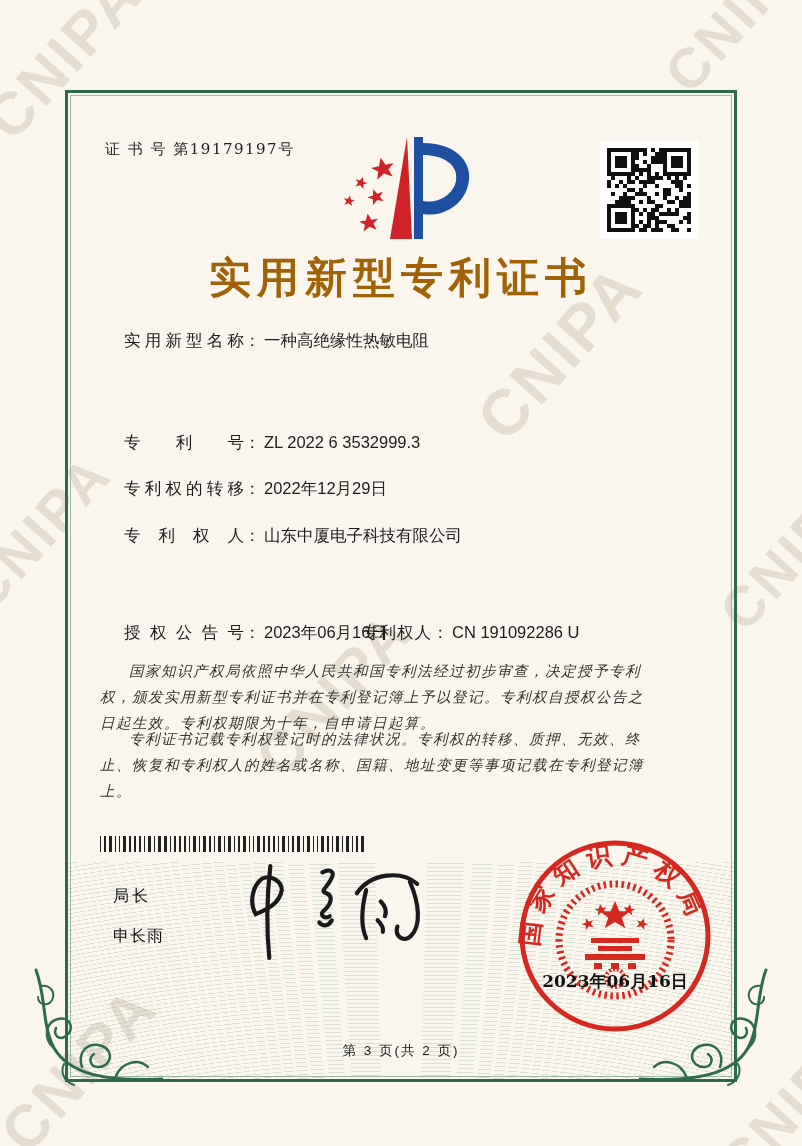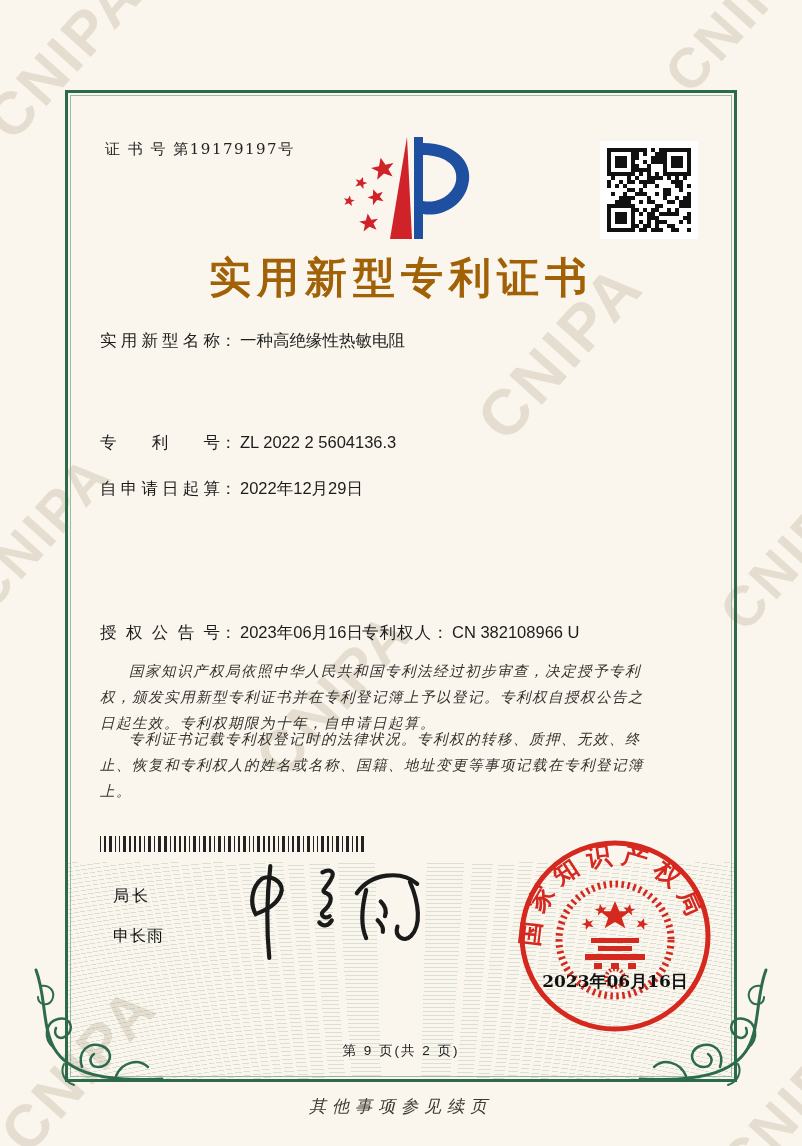--- a/index.html
+++ b/index.html
@@ -14,21 +14,21 @@
           rgba(100,145,110,0.22) 0 1.5px, rgba(255,255,255,0) 1.5px 8px);}
   .certno{position:absolute;left:105px;top:140px;font-family:"DejaVu Serif","Liberation Serif",serif;
           font-size:15px;letter-spacing:1.5px;color:#222;z-index:3;}
   .logo{position:absolute;left:328px;top:133px;z-index:3;}
   .qr-wrap{position:absolute;left:600px;top:141px;background:#fff;padding:7px;z-index:3;}
   .qr{display:grid;grid-template-columns:repeat(21,4px);grid-auto-rows:4px;}
   .title{position:absolute;left:0;top:250px;width:802px;text-align:center;z-index:3;
          font-family:"DejaVu Serif","Liberation Serif",serif;font-weight:bold;font-size:42px;
          letter-spacing:6px;color:#a16207;}
   .frow{position:absolute;left:100px;font-size:16.5px;color:#1c1c1c;z-index:3;line-height:24px;}
-  .flabel{display:inline-block;width:120px;text-align:justify;text-align-last:justify;vertical-align:top;}
+  .flabel{display:inline-block;width:120px;text-align:justify;text-align-last:justify;vertical-align:top;margin-left:24px;}
   .fcolon{display:inline-block;width:20px;vertical-align:top;text-align:left;}
   .fvalue{display:inline-block;max-width:445px;vertical-align:top;}
   .pair2{position:absolute;left:262px;top:0;white-space:nowrap;}
   .pair2 .flabel2{letter-spacing:1px;}
   .para{position:absolute;left:100px;width:548px;z-index:3;color:#35322e;
         font-family:"DejaVu Serif","Liberation Serif",serif;font-style:italic;
         font-size:14.5px;line-height:26px;letter-spacing:1.5px;text-indent:2em;}
   .barcode{position:absolute;left:100px;top:836px;height:16px;z-index:3;white-space:nowrap;}
   .signer{position:absolute;left:113px;z-index:4;font-size:16px;letter-spacing:3px;color:#111;}
   .sig{position:absolute;left:232px;top:862px;z-index:4;}
@@ -525,29 +525,32 @@
         <div style="background: rgb(17, 17, 17);"></div>
       </div>
   </div>
 
   <div class="title">实用新型专利证书</div>
 
   <div class="frow" style="top:328px;">
     <span class="flabel">实用新型名称</span><span class="fcolon">：</span><span class="fvalue">一种高绝缘性热敏电阻</span>
   </div>
   <div class="frow" style="top:430px;">
-    <span class="flabel">专利号</span><span class="fcolon">：</span><span class="fvalue">ZL 2022 2 5604136.3</span>
+    <span class="flabel">专利号</span><span class="fcolon">：</span><span class="fvalue">ZL 2022 6 3532999.3</span>
   </div>
   <div class="frow" style="top:476px;">
-    <span class="flabel">自申请日起算</span><span class="fcolon">：</span><span class="fvalue">2022年12月29日</span>
+    <span class="flabel">专利权的转移</span><span class="fcolon">：</span><span class="fvalue">2022年12月29日</span>
+  </div>
+  <div class="frow" style="top:523px;">
+    <span class="flabel">专利权人</span><span class="fcolon">：</span><span class="fvalue">山东中厦电子科技有限公司</span>
   </div>
   <div class="frow" style="top:620px;">
     <span class="flabel">授权公告号</span><span class="fcolon">：</span><span class="fvalue">2023年06月16日</span>
     <span class="pair2">
-      <span class="flabel2">专利权人</span><span class="fcolon">：</span><span>CN 382108966 U</span>
+      <span class="flabel2">专利权人</span><span class="fcolon">：</span><span>CN 191092286 U</span>
     </span>
   </div>
 
   <div class="para" style="top:726px;">专利证书记载专利权登记时的法律状况。专利权的转移、质押、无效、终止、恢复和专利权人的姓名或名称、国籍、地址变更等事项记载在专利登记簿上。</div>
   <div class="para" style="top:658px;">国家知识产权局依照中华人民共和国专利法经过初步审查，决定授予专利权，颁发实用新型专利证书并在专利登记簿上予以登记。专利权自授权公告之日起生效。专利权期限为十年，自申请日起算。</div>
 
   <div class="barcode"><span style="display: inline-block; width: 1.4px; height: 16px; background: rgb(34, 34, 34); margin-right: 3px; vertical-align: top;"></span><span style="display: inline-block; width: 1.4px; height: 16px; background: rgb(34, 34, 34); margin-right: 3px; vertical-align: top;"></span><span style="display: inline-block; width: 2.8px; height: 16px; background: rgb(34, 34, 34); margin-right: 3px; vertical-align: top;"></span><span style="display: inline-block; width: 1.4px; height: 16px; background: rgb(34, 34, 34); margin-right: 3px; vertical-align: top;"></span><span style="display: inline-block; width: 1.4px; height: 16px; background: rgb(34, 34, 34); margin-right: 3px; vertical-align: top;"></span><span style="display: inline-block; width: 2.8px; height: 16px; background: rgb(34, 34, 34); margin-right: 3px; vertical-align: top;"></span><span style="display: inline-block; width: 1.4px; height: 16px; background: rgb(34, 34, 34); margin-right: 3px; vertical-align: top;"></span><span style="display: inline-block; width: 2.8px; height: 16px; background: rgb(34, 34, 34); margin-right: 3px; vertical-align: top;"></span><span style="display: inline-block; width: 1.4px; height: 16px; background: rgb(34, 34, 34); margin-right: 3px; vertical-align: top;"></span><span style="display: inline-block; width: 1.4px; height: 16px; background: rgb(34, 34, 34); margin-right: 3px; vertical-align: top;"></span><span style="display: inline-block; width: 2.8px; height: 16px; background: rgb(34, 34, 34); margin-right: 3px; vertical-align: top;"></span><span style="display: inline-block; width: 1.4px; height: 16px; background: rgb(34, 34, 34); margin-right: 3px; vertical-align: top;"></span><span style="display: inline-block; width: 2.8px; height: 16px; background: rgb(34, 34, 34); margin-right: 3px; vertical-align: top;"></span><span style="display: inline-block; width: 2.8px; height: 16px; background: rgb(34, 34, 34); margin-right: 3px; vertical-align: top;"></span><span style="display: inline-block; width: 1.4px; height: 16px; background: rgb(34, 34, 34); margin-right: 3px; vertical-align: top;"></span><span style="display: inline-block; width: 1.4px; height: 16px; background: rgb(34, 34, 34); margin-right: 3px; vertical-align: top;"></span><span style="display: inline-block; width: 2.8px; height: 16px; background: rgb(34, 34, 34); margin-right: 3px; vertical-align: top;"></span><span style="display: inline-block; width: 1.4px; height: 16px; background: rgb(34, 34, 34); margin-right: 3px; vertical-align: top;"></span><span style="display: inline-block; width: 1.4px; height: 16px; background: rgb(34, 34, 34); margin-right: 3px; vertical-align: top;"></span><span style="display: inline-block; width: 2.8px; height: 16px; background: rgb(34, 34, 34); margin-right: 3px; vertical-align: top;"></span><span style="display: inline-block; width: 1.4px; height: 16px; background: rgb(34, 34, 34); margin-right: 3px; vertical-align: top;"></span><span style="display: inline-block; width: 2.8px; height: 16px; background: rgb(34, 34, 34); margin-right: 3px; vertical-align: top;"></span><span style="display: inline-block; width: 1.4px; height: 16px; background: rgb(34, 34, 34); margin-right: 3px; vertical-align: top;"></span><span style="display: inline-block; width: 1.4px; height: 16px; background: rgb(34, 34, 34); margin-right: 3px; vertical-align: top;"></span><span style="display: inline-block; width: 2.8px; height: 16px; background: rgb(34, 34, 34); margin-right: 3px; vertical-align: top;"></span><span style="display: inline-block; width: 1.4px; height: 16px; background: rgb(34, 34, 34); margin-right: 3px; vertical-align: top;"></span><span style="display: inline-block; width: 2.8px; height: 16px; background: rgb(34, 34, 34); margin-right: 3px; vertical-align: top;"></span><span style="display: inline-block; width: 1.4px; height: 16px; background: rgb(34, 34, 34); margin-right: 3px; vertical-align: top;"></span><span style="display: inline-block; width: 1.4px; height: 16px; background: rgb(34, 34, 34); margin-right: 3px; vertical-align: top;"></span><span style="display: inline-block; width: 2.8px; height: 16px; background: rgb(34, 34, 34); margin-right: 3px; vertical-align: top;"></span><span style="display: inline-block; width: 1.4px; height: 16px; background: rgb(34, 34, 34); margin-right: 3px; vertical-align: top;"></span><span style="display: inline-block; width: 1.4px; height: 16px; background: rgb(34, 34, 34); margin-right: 3px; vertical-align: top;"></span><span style="display: inline-block; width: 2.8px; height: 16px; background: rgb(34, 34, 34); margin-right: 3px; vertical-align: top;"></span><span style="display: inline-block; width: 1.4px; height: 16px; background: rgb(34, 34, 34); margin-right: 3px; vertical-align: top;"></span><span style="display: inline-block; width: 2.8px; height: 16px; background: rgb(34, 34, 34); margin-right: 3px; vertical-align: top;"></span><span style="display: inline-block; width: 1.4px; height: 16px; background: rgb(34, 34, 34); margin-right: 3px; vertical-align: top;"></span><span style="display: inline-block; width: 1.4px; height: 16px; background: rgb(34, 34, 34); margin-right: 3px; vertical-align: top;"></span><span style="display: inline-block; width: 2.8px; height: 16px; background: rgb(34, 34, 34); margin-right: 3px; vertical-align: top;"></span><span style="display: inline-block; width: 1.4px; height: 16px; background: rgb(34, 34, 34); margin-right: 3px; vertical-align: top;"></span><span style="display: inline-block; width: 1.4px; height: 16px; background: rgb(34, 34, 34); margin-right: 3px; vertical-align: top;"></span><span style="display: inline-block; width: 2.8px; height: 16px; background: rgb(34, 34, 34); margin-right: 3px; vertical-align: top;"></span><span style="display: inline-block; width: 1.4px; height: 16px; background: rgb(34, 34, 34); margin-right: 3px; vertical-align: top;"></span><span style="display: inline-block; width: 2.8px; height: 16px; background: rgb(34, 34, 34); margin-right: 3px; vertical-align: top;"></span><span style="display: inline-block; width: 1.4px; height: 16px; background: rgb(34, 34, 34); margin-right: 3px; vertical-align: top;"></span><span style="display: inline-block; width: 1.4px; height: 16px; background: rgb(34, 34, 34); margin-right: 3px; vertical-align: top;"></span><span style="display: inline-block; width: 2.8px; height: 16px; background: rgb(34, 34, 34); margin-right: 3px; vertical-align: top;"></span><span style="display: inline-block; width: 1.4px; height: 16px; background: rgb(34, 34, 34); margin-right: 3px; vertical-align: top;"></span><span style="display: inline-block; width: 1.4px; height: 16px; background: rgb(34, 34, 34); margin-right: 3px; vertical-align: top;"></span><span style="display: inline-block; width: 2.8px; height: 16px; background: rgb(34, 34, 34); margin-right: 3px; vertical-align: top;"></span><span style="display: inline-block; width: 1.4px; height: 16px; background: rgb(34, 34, 34); margin-right: 3px; vertical-align: top;"></span><span style="display: inline-block; width: 2.8px; height: 16px; background: rgb(34, 34, 34); margin-right: 3px; vertical-align: top;"></span><span style="display: inline-block; width: 1.4px; height: 16px; background: rgb(34, 34, 34); margin-right: 3px; vertical-align: top;"></span><span style="display: inline-block; width: 1.4px; height: 16px; background: rgb(34, 34, 34); margin-right: 3px; vertical-align: top;"></span><span style="display: inline-block; width: 2.8px; height: 16px; background: rgb(34, 34, 34); margin-right: 3px; vertical-align: top;"></span></div>
 
   <div class="signer" style="top:886px;">局长</div>
   <div class="signer" style="top:926px;letter-spacing:1px;">申长雨</div>
@@ -610,16 +613,15 @@
     <svg width="140" height="128" viewBox="0 0 140 128" fill="none" stroke="#2e6b4d" stroke-width="3" stroke-linecap="round">
       <path d="M12,2 C22,28 18,58 30,80 C45,106 82,114 138,111"></path>
       <path d="M30,80 C19,71 21,54 34,51 C47,48 51,62 42,68 C35,73 29,67 32,60" stroke-width="2.5"></path>
       <path d="M58,99 C53,84 64,73 78,78 C91,83 87,99 74,99 C66,99 64,90 70,86" stroke-width="2.5"></path>
       <path d="M16,18 C26,16 32,24 28,32 C24,39 14,37 14,29" stroke-width="2"></path>
       <path d="M92,108 C98,94 114,90 124,99" stroke-width="2.5"></path>
       <path d="M40,96 C36,104 40,114 50,117" stroke-width="2"></path>
     </svg>
   </div>
 
-  <div class="page-info">第 9 页(共 2 页)</div>
-  <div class="note">其他事项参见续页</div>
+  <div class="page-info">第 3 页(共 2 页)</div>
 
 </div>
 
 </body></html>

